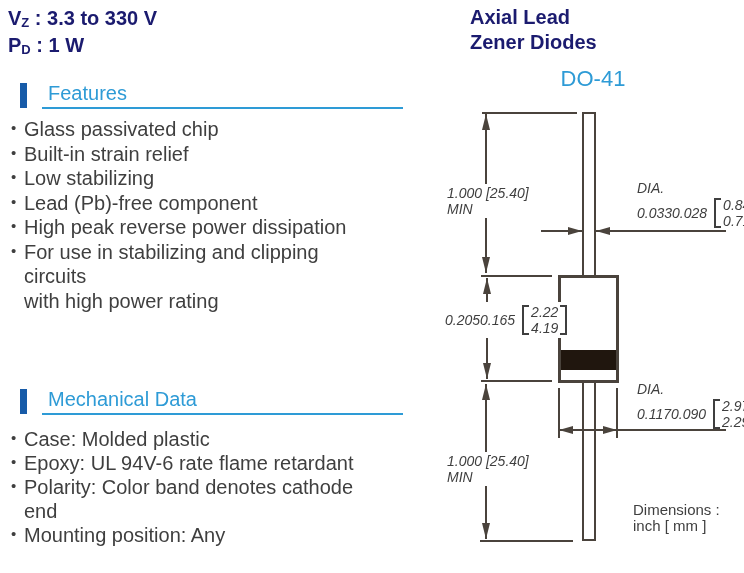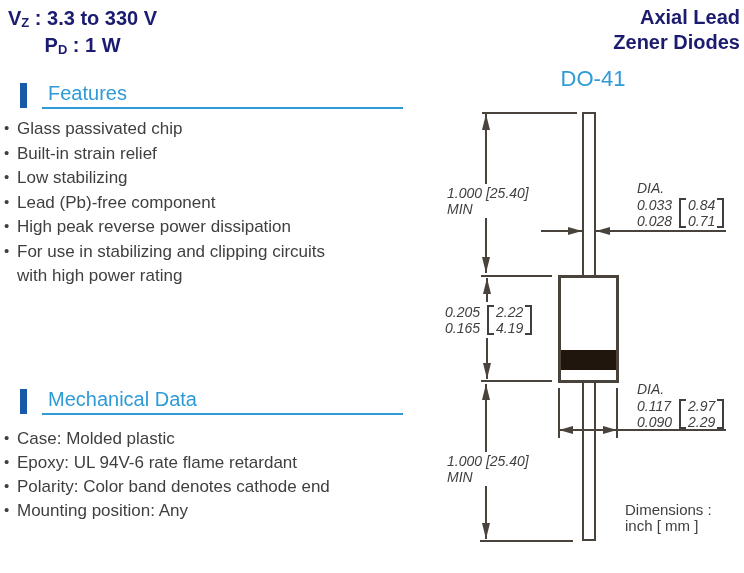--- a/index.html
+++ b/index.html
@@ -10,59 +10,59 @@
     --line:#4a433c;
     --band:#20160e;
   }
   *{margin:0;padding:0;box-sizing:border-box;}
   html,body{background:#fff;}
   .page{
     position:relative;width:744px;height:573px;background:#fff;overflow:hidden;
     font-family:"Liberation Sans", sans-serif;color:var(--txt);
   }
   
-  .specs{position:absolute;left:8px;top:6px;color:var(--navy);font-weight:bold;font-size:20px;line-height:24px;text-align:center;}
+  .specs{position:absolute;left:8px;top:6px;color:var(--navy);font-weight:bold;font-size:20px;line-height:24px;}
   .specs .sub{font-size:13px;position:relative;top:2px;}
   
-  .title{position:absolute;left:470px;top:5px;width:270px;text-align:right;color:var(--navy);font-weight:bold;font-size:20px;line-height:25px;}
+  .title{position:absolute;left:470px;top:5px;width:270px;text-align:left;color:var(--navy);font-weight:bold;font-size:20px;line-height:25px;}
   .package{position:absolute;left:462px;top:66px;width:262px;text-align:center;color:var(--blue);font-size:22px;}
   
   .section{position:absolute;left:20px;width:383px;height:27px;}
   .section .bar{position:absolute;left:0;top:1px;width:7px;height:25px;background:var(--bar);}
   .section .underline{position:absolute;left:22px;right:0;bottom:0;height:2px;background:var(--blue);}
   .section .stitle{position:absolute;left:28px;top:0;color:var(--blue);font-size:20px;}
   
-  .bullets{position:absolute;left:4px;list-style:none;font-size:17px;color:var(--txt);width:372px;}
+  .bullets{position:absolute;left:11px;list-style:none;font-size:20px;color:var(--txt);width:372px;}
   .bullets li{position:relative;padding-left:13px;white-space:pre-line;}
   .bullets li::before{content:"\2022";position:absolute;left:0;top:-1px;font-size:15px;color:var(--txt);}
   .feat li{line-height:24.5px;}
   .mech li{line-height:24px;}
   
   .ln{position:absolute;background:var(--line);z-index:1;}
   .lead{position:absolute;background:#fff;border-left:2px solid var(--line);border-right:2px solid var(--line);z-index:2;}
   .lead.top{border-top:2px solid var(--line);}
   .lead.bot{border-bottom:2px solid var(--line);}
   .body-rect{position:absolute;background:#fff;border:3px solid var(--line);z-index:2;}
   .band{position:absolute;background:var(--band);z-index:3;}
   .over{z-index:4;}
   .arr{position:absolute;width:0;height:0;z-index:4;}
   .arr.up{border-left:4px solid transparent;border-right:4px solid transparent;border-bottom:16px solid var(--line);}
   .arr.down{border-left:4px solid transparent;border-right:4px solid transparent;border-top:16px solid var(--line);}
   .arr.left{border-top:4px solid transparent;border-bottom:4px solid transparent;border-right:14px solid var(--line);}
   .arr.right{border-top:4px solid transparent;border-bottom:4px solid transparent;border-left:14px solid var(--line);}
   
   .dim{position:absolute;font-size:14px;line-height:16px;color:var(--txt);background:#fff;z-index:5;padding:1px 3px;font-style:italic;}
   .dims-row{display:flex;align-items:center;gap:7px;}
-  .num-col{display:flex;flex-direction:column;}
+  .num-col{display:flex;flex-direction:row;}
   .bracket{position:relative;display:flex;flex-direction:column;padding:1px 9px;}
   .bracket::before,.bracket::after{content:"";position:absolute;top:2px;bottom:2px;width:5px;border:2px solid var(--txt);}
   .bracket::before{left:0;border-right:none;}
   .bracket::after{right:0;border-left:none;}
   .dia-label{margin-bottom:0px;}
-  .note{position:absolute;font-size:15px;line-height:16px;color:var(--txt);white-space:pre-line;z-index:5;}
+  .note{position:absolute;font-size:15px;line-height:16px;color:var(--txt);white-space:pre-line;z-index:5;margin-left:8px;}
 </style>
 </head>
 <body>
 
 <div class="page">
 
   <div class="specs">
     <div><span>V</span><span class="sub">Z</span><span> : 3.3 to 330 V</span></div>
     <div><span>P</span><span class="sub">D</span><span> : 1 W</span></div>
   </div>

